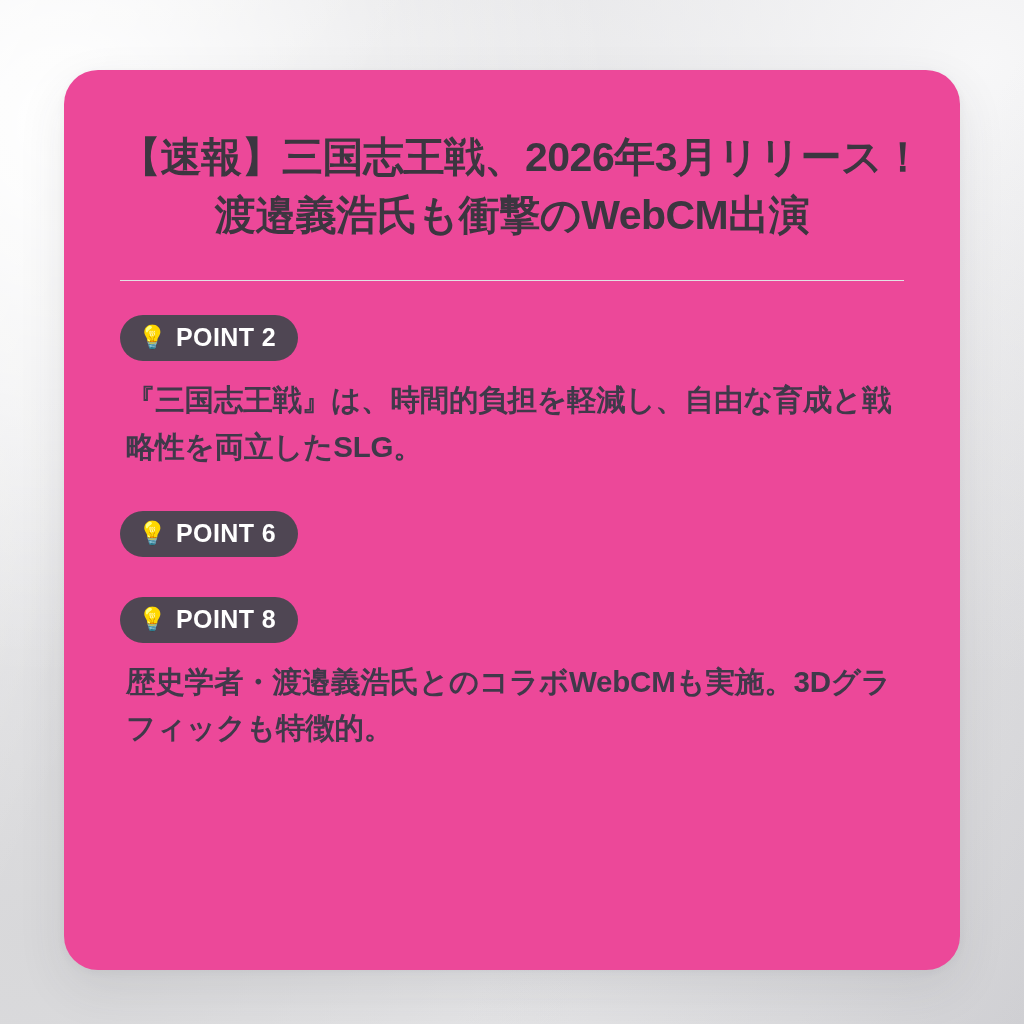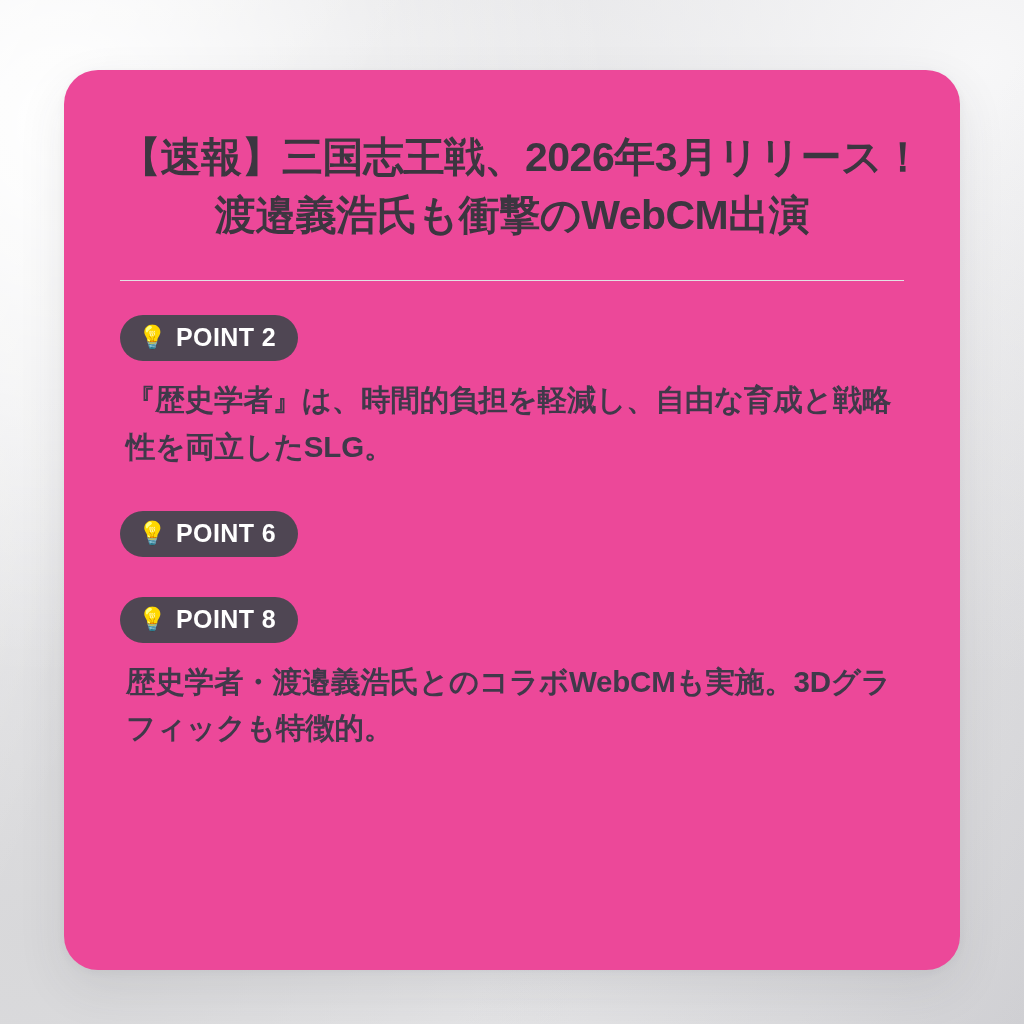--- a/index.html
+++ b/index.html
@@ -122,21 +122,21 @@
 
   <div class="divider"></div>
 
   <div class="points">
 
     <div class="point">
       <div class="badge">
         <span class="bulb">💡</span>
         <span class="badge-label">POINT 2</span>
       </div>
-      <p class="point-body">『歴史学者』は、時間的負担を軽減し、自由な育成と戦略性を両立したSLG。</p>
+      <p class="point-body">『三国志王戦』は、時間的負担を軽減し、自由な育成と戦略性を両立したSLG。</p>
     </div>
 
     <div class="point">
       <div class="badge">
         <span class="bulb">💡</span>
         <span class="badge-label">POINT 6</span>
       </div>
     </div>
 
     <div class="point">

